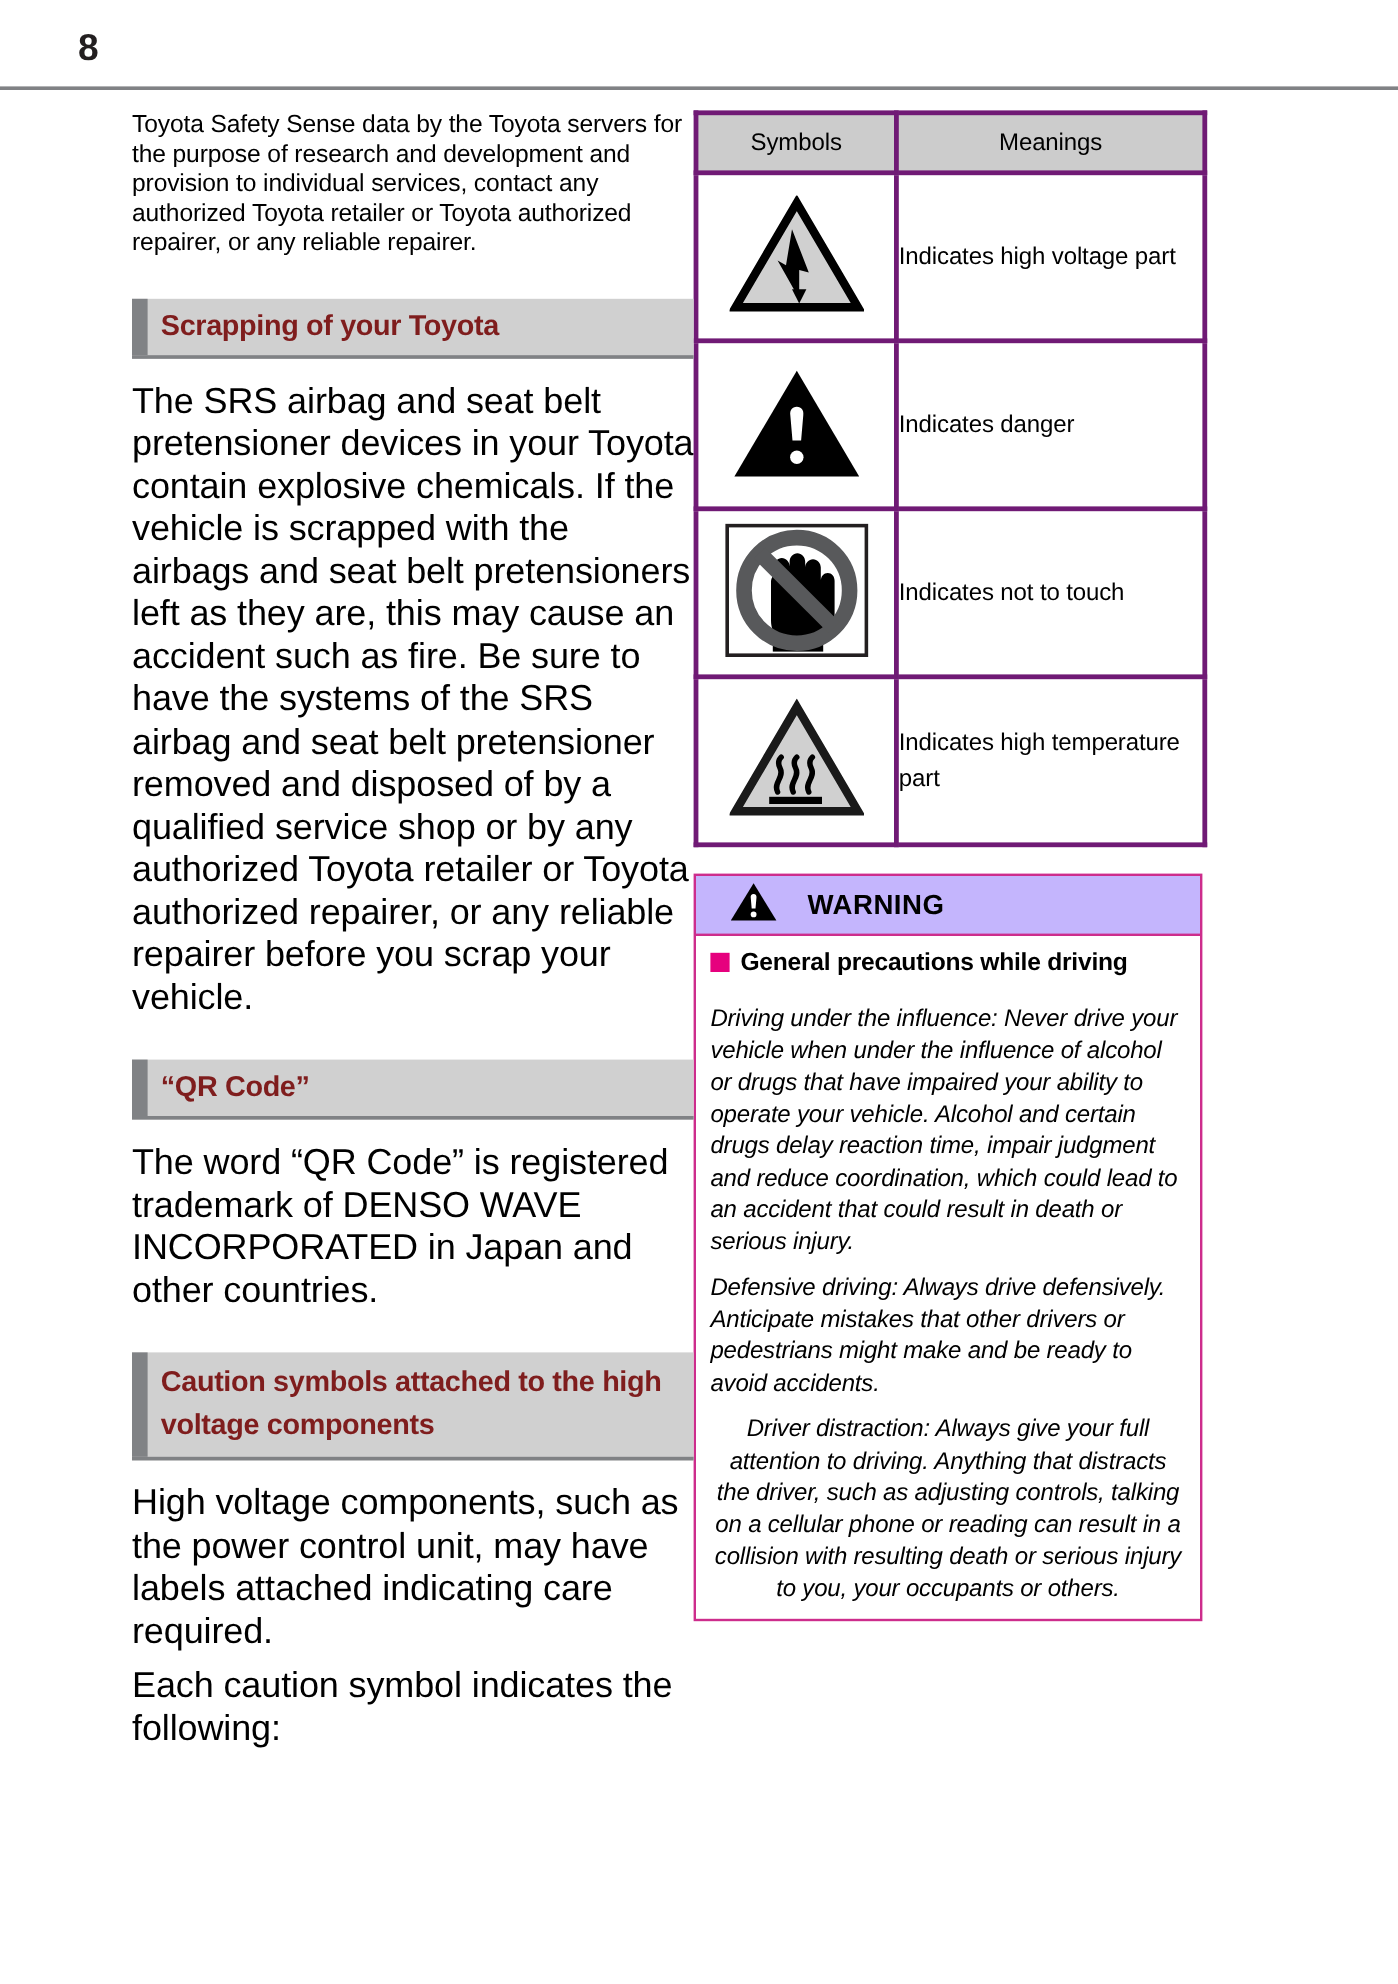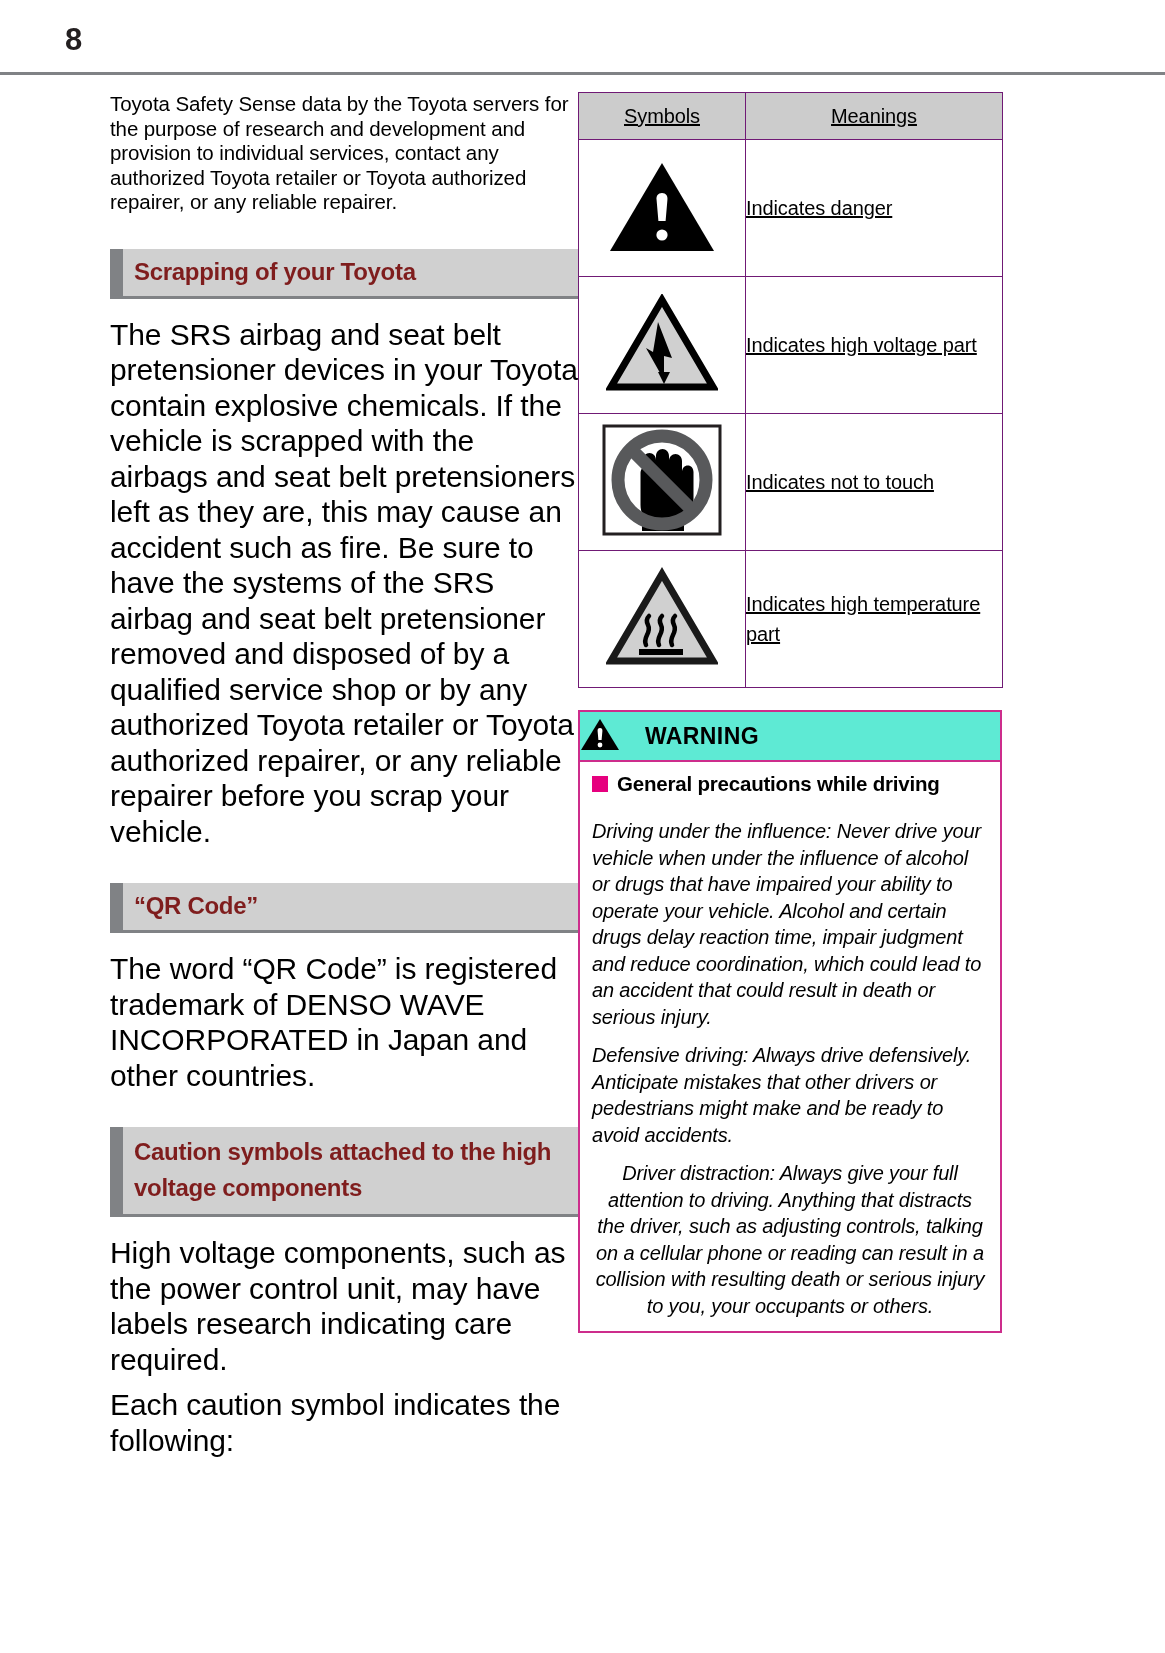--- a/index.html
+++ b/index.html
@@ -101,23 +101,22 @@
   .section-head.tall span { line-height: 36px; }
 
   
   table.symbols {
     border-collapse: collapse;
     width: 424px;
     table-layout: fixed;
   }
   table.symbols th,
   table.symbols td {
-    border: 1px solid #701a75;
+    border: 4px solid #701a75;
     padding: 0;
-    text-decoration: underline;
   }
   table.symbols th {
     background: #cccccc;
     font-size: 20px;
     font-weight: normal;
     height: 46px;
     letter-spacing: -0.1px;
   }
   .col-sym { width: 167px; }
   .col-mean { width: 257px; }
@@ -136,25 +135,26 @@
 
   
   .warning-box {
     margin-top: 22px;
     width: 424px;
     border: 2px solid #cd2d8c;
     box-sizing: border-box;
     background: #ffffff;
   }
   .warning-head {
-    background: #5eead4;
+    background: #c4b5fd;
     border-bottom: 2px solid #cd2d8c;
     height: 50px;
     display: flex;
     align-items: center;
+    padding-left: 28px;
     box-sizing: border-box;
   }
   .warning-head .wtext {
     font-size: 23px;
     font-weight: bold;
     letter-spacing: 0.4px;
     margin-left: 25px;
   }
   .warning-body {
     padding: 9px 12px 12px 12px;
@@ -206,63 +206,63 @@
     <p class="body-para">The SRS airbag and seat belt pretensioner devices in your Toyota contain explosive chemicals. If the vehicle is scrapped with the airbags and seat belt pretensioners left as they are, this may cause an accident such as fire. Be sure to have the systems of the SRS airbag and seat belt pretensioner removed and disposed of by a qualified service shop or by any authorized Toyota retailer or Toyota authorized repairer, or any reliable repairer before you scrap your vehicle.</p>
 
     <div class="section-head">
       <span>“QR Code”</span>
     </div>
     <p class="body-para">The word “QR Code” is registered trademark of DENSO WAVE INCORPORATED in Japan and other countries.</p>
 
     <div class="section-head tall">
       <span>Caution symbols attached to the high voltage components</span>
     </div>
-    <p class="body-para">High voltage components, such as the power control unit, may have labels research indicating care required.</p>
+    <p class="body-para">High voltage components, such as the power control unit, may have labels attached indicating care required.</p>
     <p class="body-para">Each caution symbol indicates the following:</p>
   </div>
 
   <div class="col-right">
 
     <table class="symbols">
       <colgroup>
           <col class="col-sym">
           <col class="col-mean">
         </colgroup>
       <thead>
         <tr>
           <th>Symbols</th>
           <th>Meanings</th>
         </tr>
       </thead>
       <tbody>
+
+        <tr>
+          <td class="sym-cell">
+            <span>
+              <svg width="112" height="98" viewBox="0 0 112 98">
+                <polygon points="56,6 107,93 5,93" fill="#d0d0d0" stroke="#000000" stroke-width="7" stroke-linejoin="miter"></polygon>
+                <path d="M52,28 L47,58 L40,54 L58,86 L58,62 L66,64 L52,28 Z" fill="#000000"></path>
+                <polygon points="58,90 52,78 64,78" fill="#000000"></polygon>
+              </svg>
+            </span>
+          </td>
+          <td class="mean-cell">Indicates high voltage part</td>
+        </tr>
 
         <tr>
           <td class="sym-cell">
             <span>
               <svg width="108" height="94" viewBox="0 0 108 94">
                 <polygon points="54,4 106,92 2,92" fill="#000000"></polygon>
                 <path d="M54,34 C58,34 60,37 59.4,41 L57.6,62 L50.4,62 L48.6,41 C48,37 50,34 54,34 Z" fill="#ffffff"></path>
                 <circle cx="54" cy="76" r="5.6" fill="#ffffff"></circle>
               </svg>
             </span>
           </td>
           <td class="mean-cell">Indicates danger</td>
-        </tr>
-
-        <tr>
-          <td class="sym-cell">
-            <span>
-              <svg width="112" height="98" viewBox="0 0 112 98">
-                <polygon points="56,6 107,93 5,93" fill="#d0d0d0" stroke="#000000" stroke-width="7" stroke-linejoin="miter"></polygon>
-                <path d="M52,28 L47,58 L40,54 L58,86 L58,62 L66,64 L52,28 Z" fill="#000000"></path>
-                <polygon points="58,90 52,78 64,78" fill="#000000"></polygon>
-              </svg>
-            </span>
-          </td>
-          <td class="mean-cell">Indicates high voltage part</td>
         </tr>
 
         <tr>
           <td class="sym-cell">
             <span>
               <svg width="120" height="112" viewBox="0 0 120 112">
                 <rect x="2" y="2" width="116" height="108" fill="#ffffff" stroke="#231f20" stroke-width="3"></rect>
                 <g>
                   <path d="M41,36 c0-4 3-7 6.5-7 c3.5,0 6.5,3 6.5,7 l0,18 l0,-22 c0,-4 3,-7 6.5,-7 c3.5,0 6.5,3 6.5,7 l0,22 l0,-17 c0,-4 3,-7 6.5,-7 c3.5,0 6.5,3 6.5,7 l0,19 l0,-8 c0,-4 2.6,-6.6 5.8,-6.6 c3.2,0 5.7,2.6 5.7,6.6 l0,29 c0,13 -7,24 -21,24 l-13,0 c-12,0 -19,-9 -19,-20 l0,-32 c0,-4 2.6,-6.6 5.8,-6.6 c3.2,0 5.7,2.6 5.7,6.6 l0,8 z" fill="#000000"></path>
                   <rect x="40" y="93" width="42" height="14" fill="#000000"></rect>

